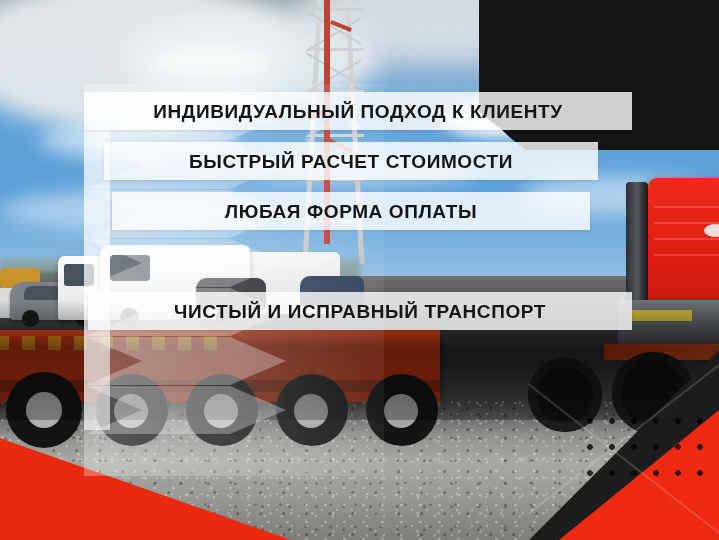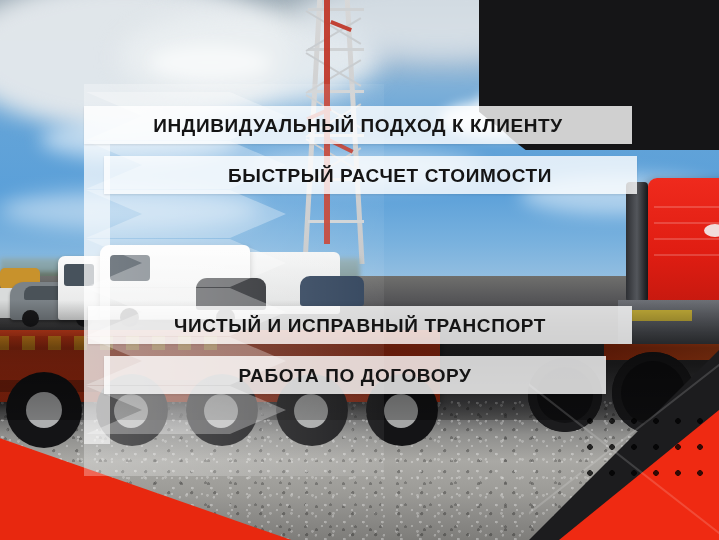--- a/index.html
+++ b/index.html
@@ -210,21 +210,21 @@
   .arc-mask{
     position:absolute;right:-150px;top:-300px;width:470px;height:470px;
     border-radius:50%;
     background:#151517;
   }
   .arc-clip{
     position:absolute;right:0;top:0;width:240px;height:150px;overflow:hidden;
   }
 
   
-  .bands{position:absolute;left:0;top:18px;width:719px;height:400px;}
+  .bands{position:absolute;left:0;top:4px;width:719px;height:400px;}
 
   .band{
     position:absolute;
     height:38px;
     display:flex;align-items:center;justify-content:center;
     background:rgba(255,255,255,.80);
     box-shadow:0 1px 2px rgba(0,0,0,.10);
   }
   .band .txt{
     color:#151515;
@@ -410,30 +410,30 @@
     <div class="notch" style="top:176px"></div>
     <div class="notch" style="top:226px"></div>
     <div class="notch" style="top:276px"></div>
     <div class="notch" style="top:326px"></div>
     <div class="notch" style="top:376px"></div>
 
     <div class="band" style="left:84px;top:88px;width:548px;">
       <span class="txt">ИНДИВИДУАЛЬНЫЙ ПОДХОД К КЛИЕНТУ</span>
     </div>
 
-    <div class="band" style="left:104px;top:138px;width:494px;padding-left:39px;">
+    <div class="band" style="left:104px;top:138px;width:494px;">
       <span class="txt">БЫСТРЫЙ РАСЧЕТ СТОИМОСТИ</span>
     </div>
 
+    <div class="band" style="left:112px;top:188px;width:478px;">
+      <span class="txt">ЛЮБАЯ ФОРМА ОПЛАТЫ</span>
+    </div>
 
 
     <div class="band" style="left:88px;top:288px;width:544px;">
       <span class="txt">ЧИСТЫЙ И ИСПРАВНЫЙ ТРАНСПОРТ</span>
     </div>
 
-    <div class="band" style="left:104px;top:338px;width:502px;">
-      <span class="txt">РАБОТА ПО ДОГОВОРУ</span>
-    </div>
 
   </div>
 
 
 </div>
 
 </body></html>

